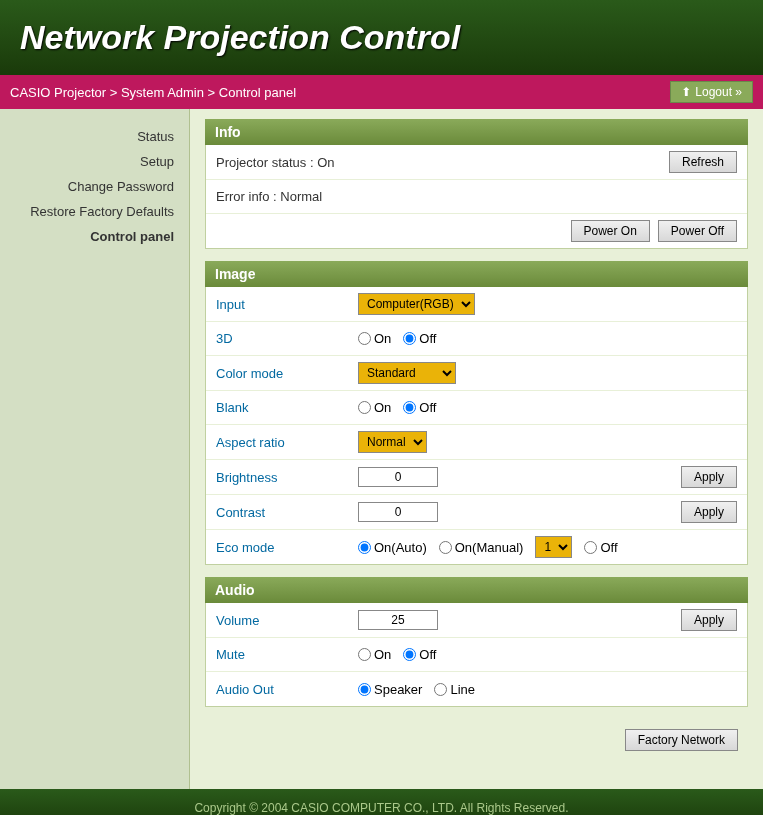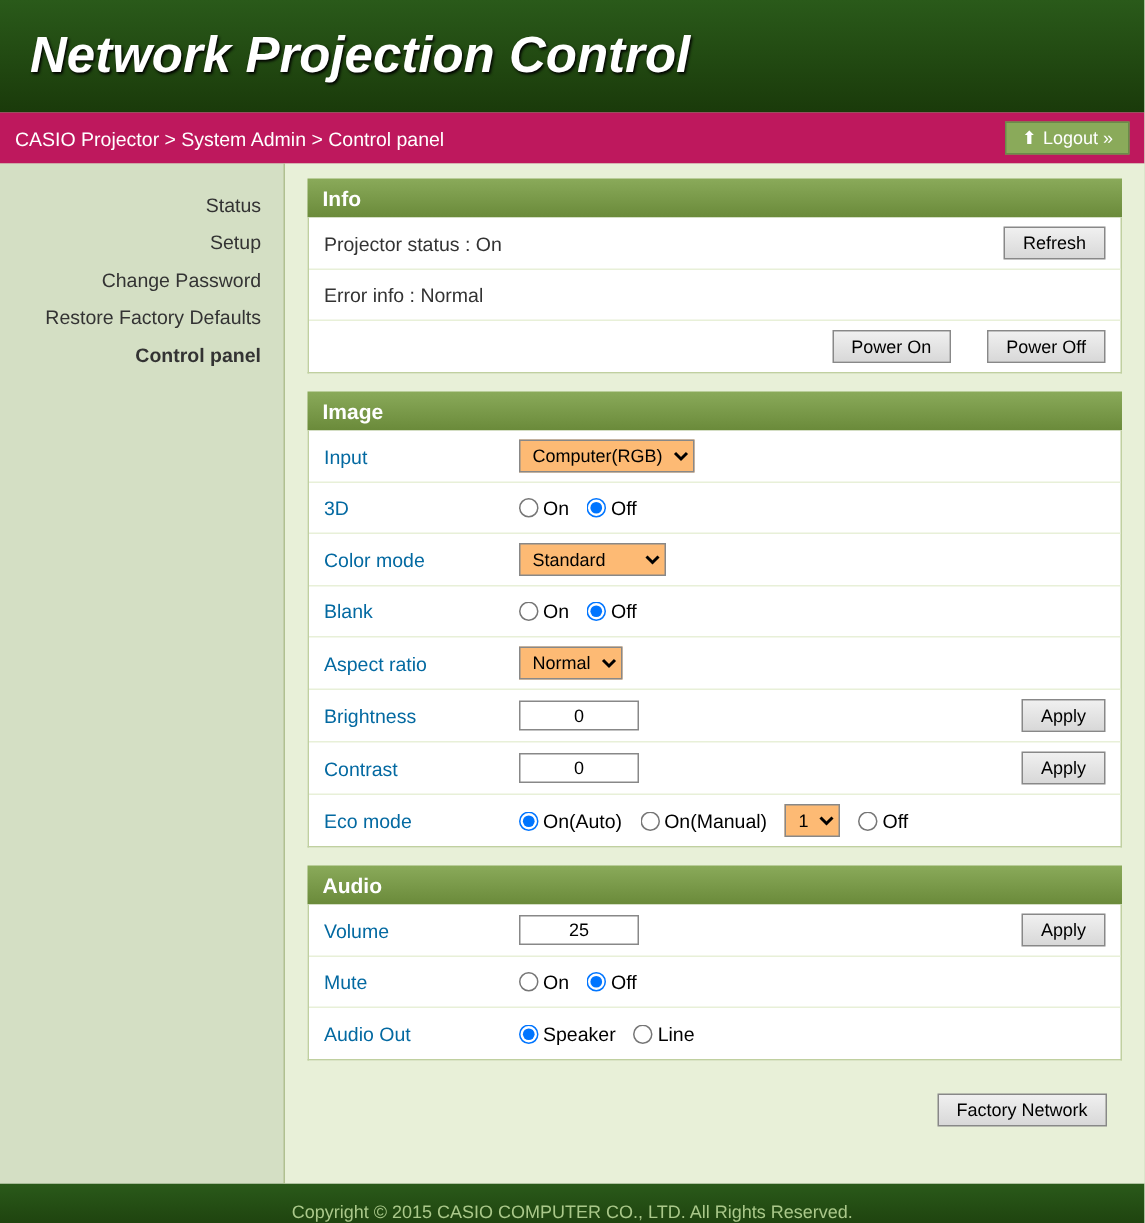--- a/index.html
+++ b/index.html
@@ -89,20 +89,21 @@
       margin-bottom: 12px;
     }
 
     
     .row {
       display: flex;
       align-items: center;
       padding: 6px 10px;
       border-bottom: 1px solid #e8f0d8;
       min-height: 34px;
+      gap: 12px;
     }
     .row:last-child { border-bottom: none; }
     .row-label {
       width: 130px;
       color: #0369a1;
       flex-shrink: 0;
     }
     .row-value {
       flex: 1;
       display: flex;
@@ -127,21 +128,21 @@
       width: 80px;
       font-size: 12px;
       text-align: center;
     }
 
     
     .select-dropdown {
       border: 1px solid #888;
       padding: 2px 4px;
       font-size: 12px;
-      background: #fdba74;
+      background: #eab308;
       cursor: pointer;
     }
 
     
     .radio-group {
       display: flex;
       align-items: center;
       gap: 12px;
     }
     .radio-item {
@@ -159,21 +160,21 @@
     
     .status-text {
       color: #333;
       font-size: 13px;
     }
 
     
     .power-row {
       display: flex;
       justify-content: flex-end;
-      gap: 24px;
+      gap: 8px;
       padding: 6px 10px;
     }
 
     
     .footer {
       background: linear-gradient(180deg, #2a5a1a 0%, #1a3a0a 100%);
       color: #aac88a;
       text-align: center;
       padding: 12px;
       font-size: 12px;
@@ -385,14 +386,14 @@
     </div>
 
     <div class="factory-row">
       <button class="btn">Factory Network</button>
     </div>
 
   </div>
 </div>
 
 <div class="footer">
-  <span>Copyright © 2015 CASIO COMPUTER CO., LTD. All Rights Reserved.</span>
+  <span>Copyright © 2004 CASIO COMPUTER CO., LTD. All Rights Reserved.</span>
 </div>
 
 </body></html>

